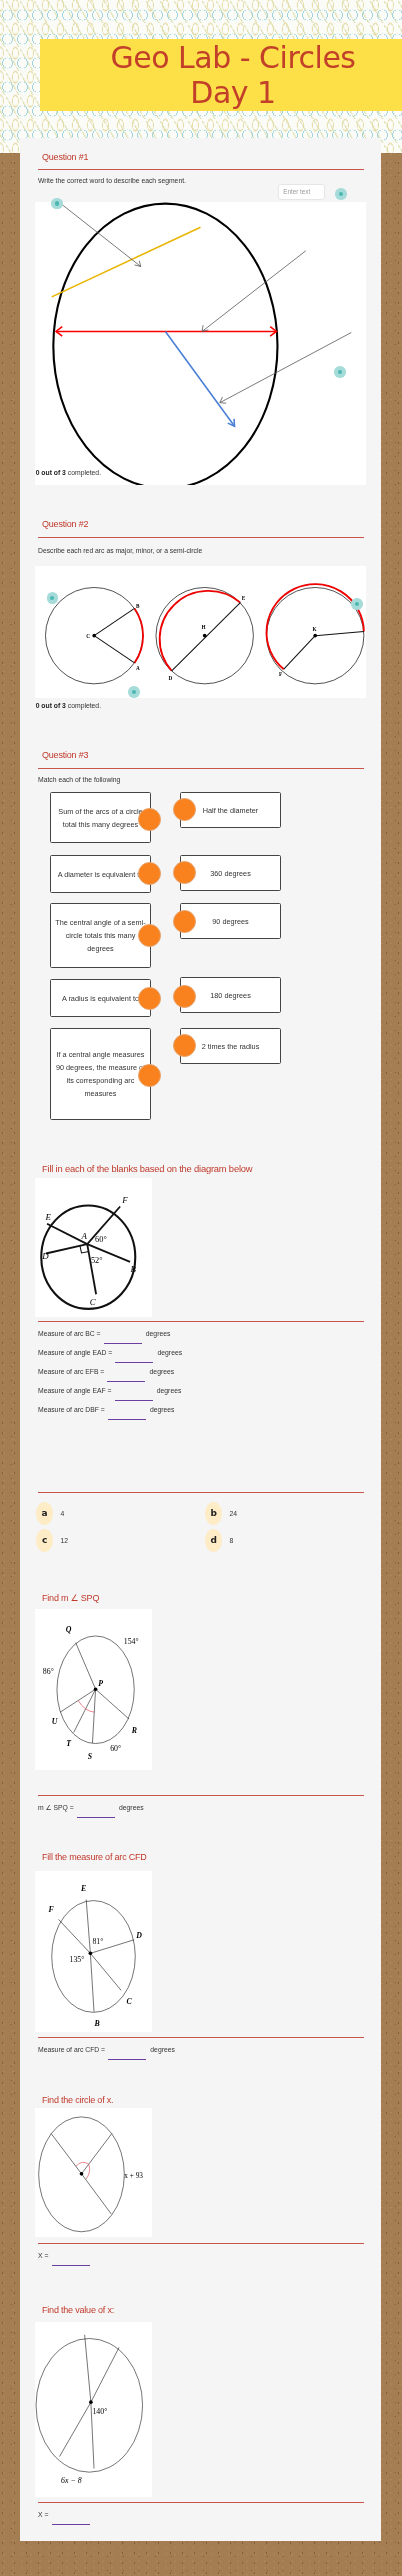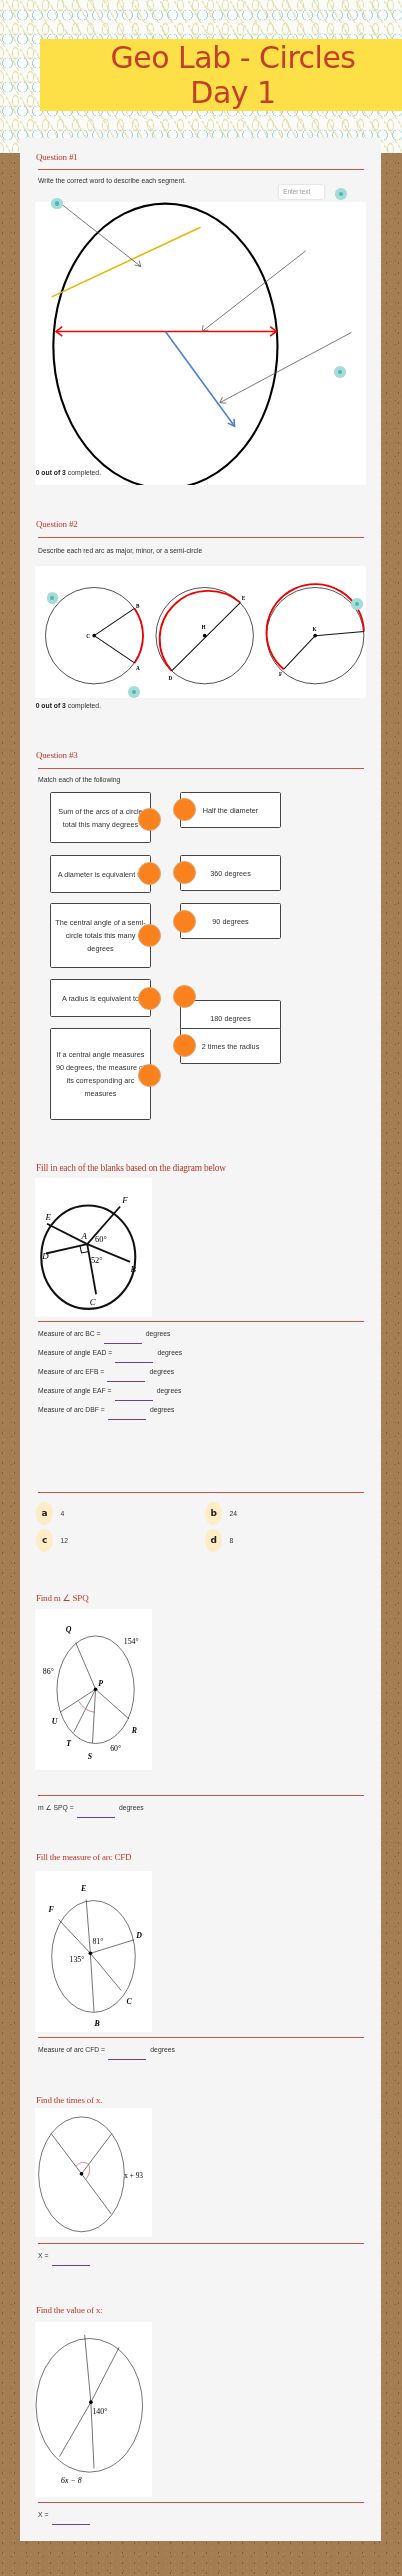--- a/index.html
+++ b/index.html
@@ -36,21 +36,21 @@
     font-family: "DejaVu Sans", sans-serif; font-weight: 300;
     font-size: 30px; line-height: 35px; color: #c2402a; letter-spacing: -0.5px;
     font-weight: normal;
   }
   
   .card {
     position: absolute; left: 20px; top: 138px; width: 361px; height: 2403px;
     background: #f5f5f5;
   }
   .sec-title {
-    position: absolute; left: 16px; font-family: Liberation Serif, serif;
+    position: absolute; left: 22px; font-family: Liberation Sans, sans-serif;
     color: #c0392b; font-size: 9px; letter-spacing: -0.2px;
   }
   .sec-title.big { font-size: 9.4px; line-height: 13.6px; width: 330px; }
   .rule { position: absolute; left: 18px; width: 326px; height: 0.5px; background: #c8554a; }
   .instr { position: absolute; left: 18px; font-size: 6.8px; color: #333; }
   .completed { position: absolute; left: 15.7px; font-size: 6.8px; color: #333; }
   .completed b { font-weight: bold; color: #222; }
   .img-box { position: absolute; background: #fff; }
   .hotspot {
     position: absolute; width: 11.5px; height: 11.5px; border-radius: 50%;
@@ -187,21 +187,21 @@
   <div class="match-dot" style="left:118px; top:849px;"></div>
   <div class="match-box" style="left:30px; top:890px; height:92px;">If a central angle measures 90 degrees, the measure of its corresponding arc measures</div>
   <div class="match-dot" style="left:118px; top:926px;"></div>
 
   <div class="match-box" style="left:160px; top:654px; height:36px;">Half the diameter</div>
   <div class="match-dot" style="left:153px; top:660px;"></div>
   <div class="match-box" style="left:160px; top:717px; height:36px;">360 degrees</div>
   <div class="match-dot" style="left:153px; top:723px;"></div>
   <div class="match-box" style="left:160px; top:765px; height:36px;">90 degrees</div>
   <div class="match-dot" style="left:153px; top:772px;"></div>
-  <div class="match-box" style="left:160px; top:862px; height:36px;">180 degrees</div>
+  <div class="match-box" style="left:160px; top:839px; height:36px;">180 degrees</div>
   <div class="match-dot" style="left:153px; top:847px;"></div>
   <div class="match-box" style="left:160px; top:890px; height:36px;text-align:center;">2 times the radius</div>
   <div class="match-dot" style="left:153px; top:896px;"></div>
 
   <div class="sec-title big" style="top:1024px;">Fill in each of the blanks based on the diagram below</div>
   <div class="img-box" style="left:15px; top:1040px; width:117px; height:139px;">
     <svg width="117" height="139" viewBox="0 0 224 265">
       <ellipse cx="102" cy="151" rx="90" ry="99" fill="none" stroke="#111" stroke-width="4"></ellipse>
       <line x1="100" y1="126" x2="163" y2="54" stroke="#111" stroke-width="3.5"></line>
       <line x1="100" y1="126" x2="23" y2="87" stroke="#111" stroke-width="3.5"></line>
@@ -312,21 +312,21 @@
       <text x="66" y="173" font-size="15">135°</text>
     </svg>
   </div>
   <div class="rule" style="top:1899px;"></div>
   <div class="fill-row" style="top:1908px;">
       <span>Measure of arc CFD =</span>
       <input class="blank" style="">
       <span>degrees</span>
     </div>
 
-  <div class="sec-title" style="top:1957px;">Find the times of x.</div>
+  <div class="sec-title" style="top:1957px;">Find the circle of x.</div>
   <div class="img-box" style="left:15px; top:1970px; width:117px; height:129px;">
     <svg width="117" height="129" viewBox="0 0 224 247">
       <ellipse cx="89" cy="127" rx="82" ry="110" fill="none" stroke="#222" stroke-width="1.2"></ellipse>
       <line x1="89" y1="126" x2="31" y2="49" stroke="#222" stroke-width="1.2"></line>
       <line x1="89" y1="126" x2="147" y2="49" stroke="#222" stroke-width="1.2"></line>
       <line x1="89" y1="126" x2="146" y2="203" stroke="#222" stroke-width="1.2"></line>
       <path d="M 78 112 Q 90 98 103 108 Q 108 122 98 136" fill="none" stroke="#e04050" stroke-width="1.2"></path>
       <circle cx="89" cy="126" r="3.5" fill="#000"></circle>
       <text x="171" y="134" font-size="14">x + 93</text>
     </svg>

